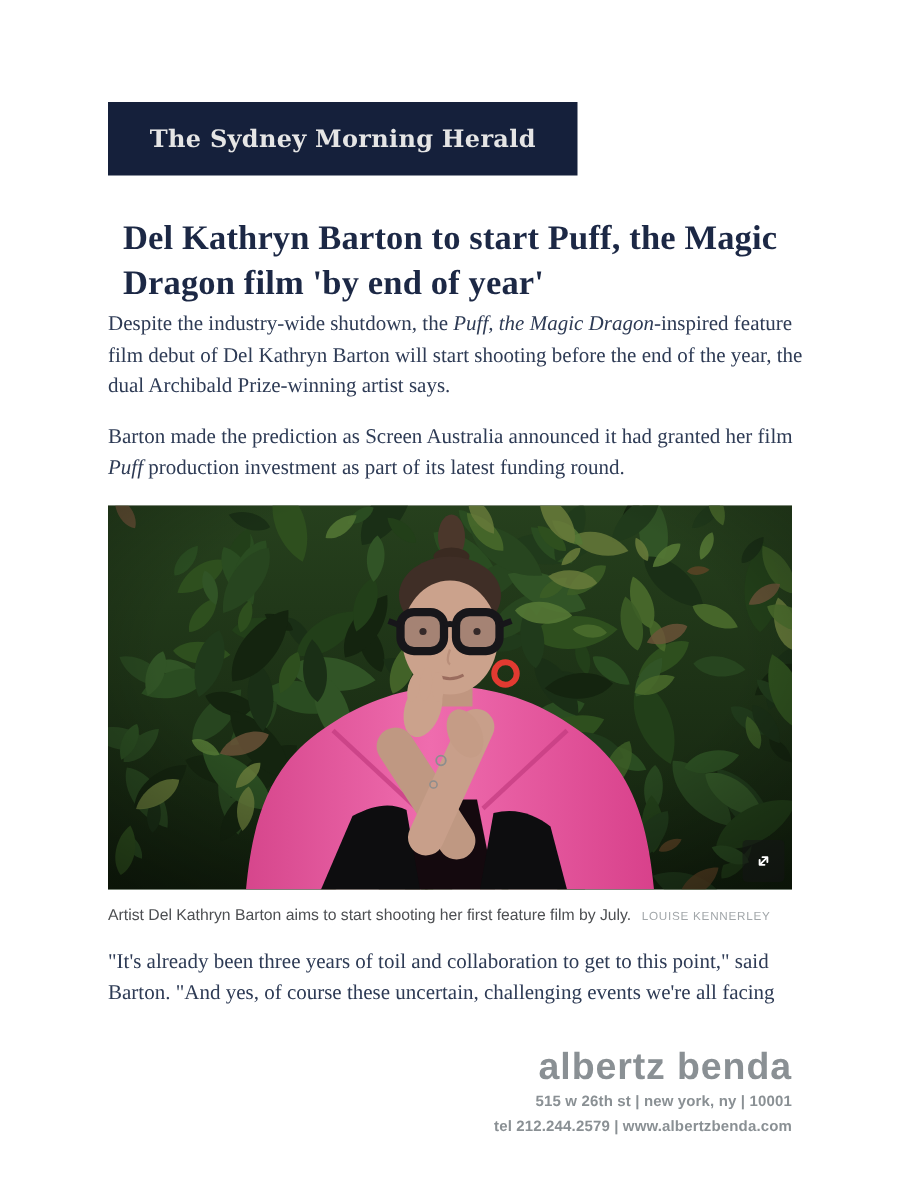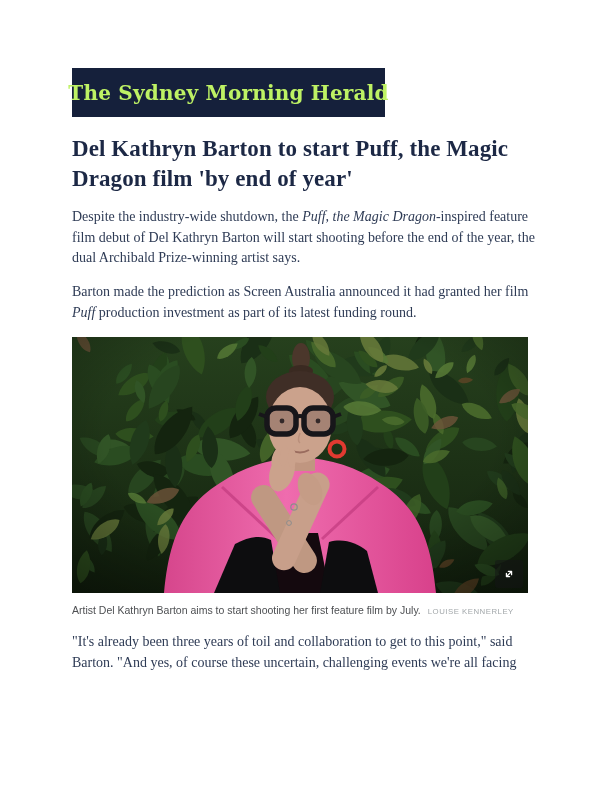--- a/index.html
+++ b/index.html
@@ -3,25 +3,25 @@
 <meta charset="utf-8">
 <style>
   html,body{margin:0;padding:0;background:#ffffff;}
   body{width:600px;height:787px;position:relative;font-family:"Liberation Serif",serif;
        -webkit-font-smoothing:antialiased;}
   .page{position:absolute;inset:0;background:#fff;overflow:hidden;}
 
   
   .masthead{position:absolute;left:72px;top:68px;width:313px;height:49px;
     background:var(--masthead-bg,#15203b);display:flex;align-items:center;justify-content:center;}
-  .masthead span{color:#bef264;font-family:"DejaVu Serif",serif;font-weight:bold;
-    font-size:20px;letter-spacing:.2px;white-space:nowrap;}
-
-  
-  .headline{position:absolute;left:72px;top:134px;width:445px;margin:0;
+  .masthead span{color:#e5e5e5;font-family:"DejaVu Serif",serif;font-weight:bold;
+    font-size:16px;letter-spacing:.2px;white-space:nowrap;}
+
+  
+  .headline{position:absolute;left:72px;top:134px;width:445px;margin:10px;
     font-family:"Liberation Serif",serif;font-weight:bold;font-size:23px;line-height:30px;
     color:var(--headline,#1c2845);letter-spacing:.1px;}
 
   
   .para{position:absolute;left:72px;width:472px;margin:0;
     font-size:14px;line-height:20.5px;color:var(--body-text,#2e3b55);}
   .para em{font-style:italic;}
   .p1{top:207px;} .p2{top:282px;} .p3{top:632px;}
 
   
@@ -333,14 +333,19 @@
     </button>
   </figure>
 
   <div class="caption-row">
     <span class="caption-text">Artist Del Kathryn Barton aims to start shooting her first feature film by July.</span><span class="caption-credit">LOUISE KENNERLEY</span>
   </div>
 
   <p class="para p3"><span>"It's already been three years of toil and collaboration to get to this point," said Barton. "And yes, of course these uncertain, challenging events we're all facing</span></p>
 
 
+  <div class="footer">
+    <div class="footer-logo">albertz benda</div>
+    <div class="footer-addr">515 w 26th st  |  new york, ny  |  10001</div>
+    <div class="footer-addr">tel 212.244.2579  |  www.albertzbenda.com</div>
+  </div>
 
 </div>
 
 </body></html>

